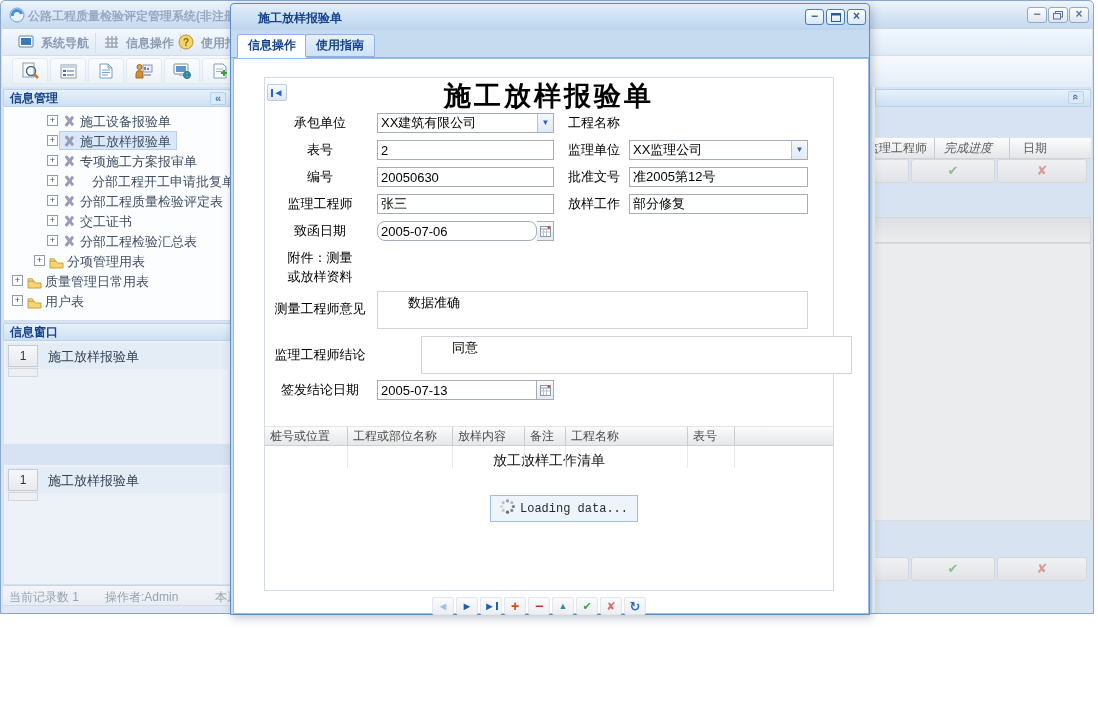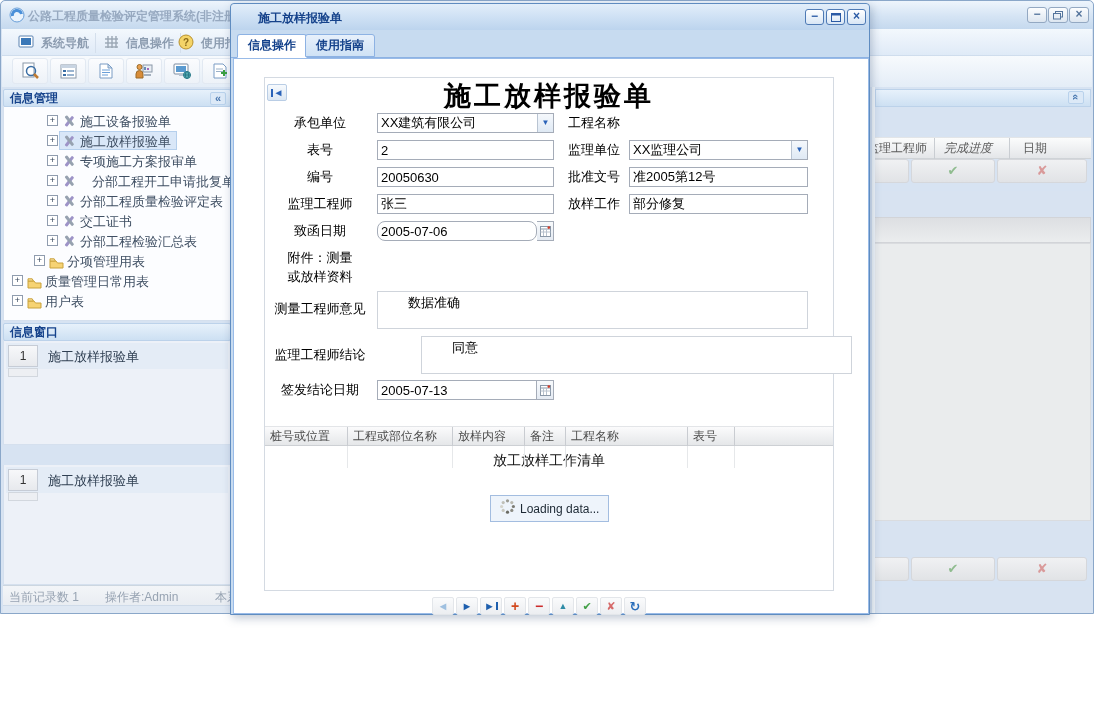--- a/index.html
+++ b/index.html
@@ -63,21 +63,21 @@
 .flabel{height:20px;line-height:20px;font-size:13px;color:#000000;text-align:center;white-space:nowrap;}
 .finput{position:absolute;height:20px;border:1px solid #a5acb8;background:#fff;font-size:13px;padding:0 3px;color:#000;font-family:inherit;}
 .combo-arrow{width:16px;height:18px;right:1px;top:1px;background:linear-gradient(#f5f8fc,#dfe9f4);border-left:1px solid #b9c4d2;color:#2a62b8;font-size:8px;text-align:center;line-height:18px;font-weight:bold;}
 .date-btn{width:17px;height:20px;border:1px solid #a5acb8;border-left:none;background:linear-gradient(#f8fafc,#e5ebf3);display:flex;align-items:center;justify-content:center;}
 .ftext{border:1px solid #cfd4db;background:#fff;font-size:13px;padding:3px 4px;text-indent:26px;color:#000;line-height:16px;}
 .grid-title{left:0;right:0;text-align:center;font-size:14px;color:#111;}
 .ghead{top:348px;left:0;right:0;height:20px;background:linear-gradient(#fbfbfc,#e5e7e9);border-top:1px solid #e3e5e8;border-bottom:1px solid #cdd0d4;}
 .gcell{top:0;height:19px;border-right:1px solid #c9ccd1;font-size:12px;color:#4c4c4c;line-height:18px;padding-left:5px;white-space:nowrap;overflow:hidden;}
 .gbody-line{top:368px;height:22px;border-right:1px solid #e6e8ea;}
 .loading-box{left:225px;top:417px;height:27px;border:1px solid #a3bde0;background:#eef4fb;display:flex;align-items:center;gap:5px;padding:0 9px;}
-.loading-text{font-size:12px;color:#1c2833;}
+.loading-text{font-size:12px;color:#1c2833;font-family:Liberation Mono, monospace;}
 
 .nav-bar{top:538px;left:198px;height:20px;display:flex;gap:2px;}
 .nav-btn{width:22px;height:18px;border:1px solid #e3e6ea;border-radius:2px;background:linear-gradient(#fafbfc,#eceef1);display:flex;align-items:center;justify-content:center;font-size:11px;font-weight:bold;}
 .nbar{border-left:2px solid #1e5fae;height:8px;margin-left:1px;}
 .c-dis{color:#9fc0e0;} .c-blue{color:#1e5fae;} .c-orange{color:#d2491e;font-size:14px;} .c-red{color:#cc2b2b;font-size:14px;} .c-teal{color:#2e8ba6;font-size:9px;} .c-green{color:#43a047;} .c-xred{color:#d66a6a;} .c-ref{color:#2a6ebb;font-size:13px;}
 .chk{color:#8fbc8f;} .crs{color:#d99a9a;}
 </style>
 </head>
 <body>
 

